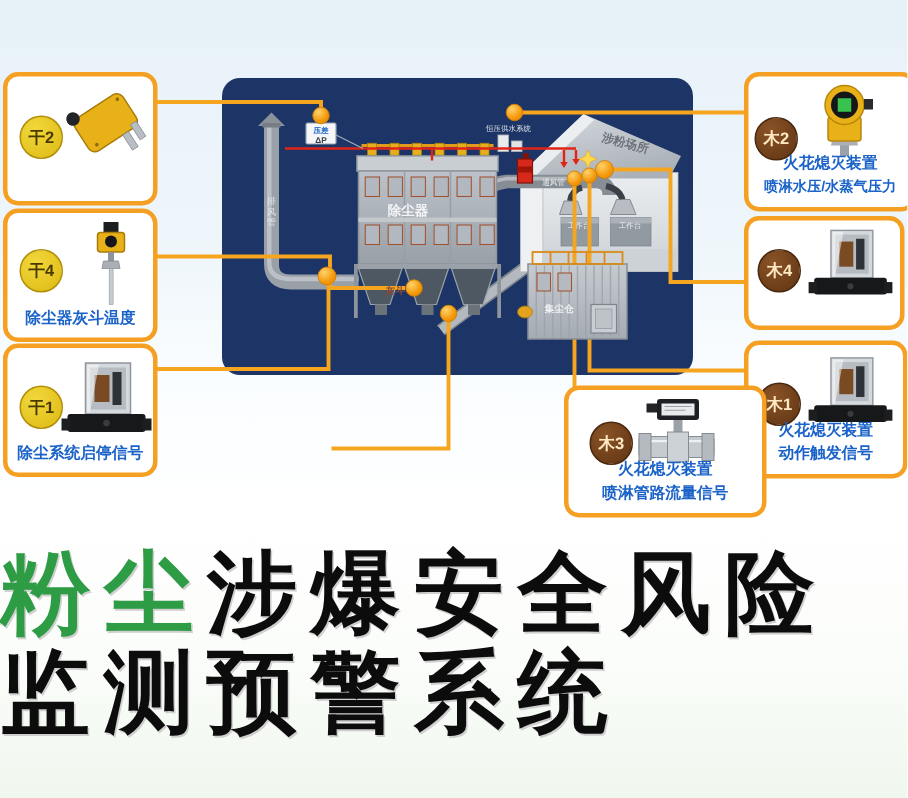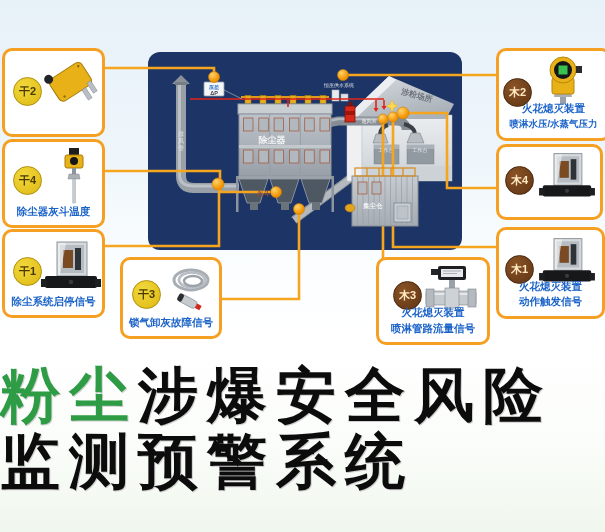--- a/index.html
+++ b/index.html
@@ -226,34 +226,20 @@
     <rect x="36" y="12" width="6" height="22" fill="#2e3338"></rect>
     <polygon points="19,7 27,7 21,39 19,39" fill="#ffffff" opacity="0.5"></polygon>
     <rect x="6" y="40" width="52" height="12" rx="2" fill="#17181a"></rect>
     <rect x="2" y="43" width="6" height="8" fill="#1d1e20"></rect>
     <rect x="56" y="43" width="6" height="8" fill="#1d1e20"></rect>
     <circle cx="32" cy="46" r="2.2" fill="#3a3b3d"></circle>
   </svg>
   <div class="clabel" style="bottom:6px;font-size:10.5px">除尘系统启停信号</div>
 </div>
 
-<div class="callout" style="left:120px;top:257px;width:102px;height:82px">
-  <div class="badge yellow" style="left:9px;top:20px">干3</div>
-  <svg class="devimg" style="left:36px;top:4px" width="64" height="54" viewBox="0 0 64 54">
-    <ellipse cx="32" cy="16" rx="17" ry="10" fill="none" stroke="#a7adb3" stroke-width="3"></ellipse>
-    <ellipse cx="33" cy="16" rx="13" ry="7.5" fill="none" stroke="#b7bdc3" stroke-width="2.6"></ellipse>
-    <ellipse cx="34" cy="17" rx="9" ry="5" fill="none" stroke="#9aa1a8" stroke-width="2.4"></ellipse>
-    <g transform="rotate(28 30 38)">
-      <rect x="18" y="34" width="20" height="8" rx="3" fill="#c6cbd0" stroke="#7d848b" stroke-width="0.6"></rect>
-      <rect x="18" y="34" width="5" height="8" rx="2" fill="#2a2c2e"></rect>
-      <rect x="38" y="35.5" width="5" height="5" fill="#d5281c"></rect>
-    </g>
-  </svg>
-  <div class="clabel" style="bottom:6px;font-size:10.5px">锁气卸灰故障信号</div>
-</div>
 
 <div class="callout" style="left:496px;top:48px;width:115px;height:93px">
   <div class="badge brown" style="left:4px;top:27px">木2</div>
   <svg class="devimg" style="left:32px;top:3px" width="66" height="56" viewBox="0 0 66 56">
     <rect x="29" y="42" width="6" height="8" fill="#9aa1a8"></rect>
     <polygon points="24,38 40,38 41,43 23,43" fill="#aab0b6"></polygon>
     <rect x="21" y="24" width="22" height="16" rx="2" fill="#e8b117" stroke="#b8860b"></rect>
     <circle cx="32" cy="16" r="13" fill="#e8b117" stroke="#b8860b"></circle>
     <circle cx="32" cy="16" r="9" fill="#15161a"></circle>
     <rect x="27.5" y="11.5" width="9" height="9" fill="#39c24e"></rect>
@@ -288,21 +274,21 @@
     <polygon points="19,7 27,7 21,39 19,39" fill="#ffffff" opacity="0.5"></polygon>
     <rect x="6" y="40" width="52" height="12" rx="2" fill="#17181a"></rect>
     <rect x="2" y="43" width="6" height="8" fill="#1d1e20"></rect>
     <rect x="56" y="43" width="6" height="8" fill="#1d1e20"></rect>
     <circle cx="32" cy="46" r="2.2" fill="#3a3b3d"></circle>
   </svg>
   <div class="clabel" style="bottom:22px;font-size:10.5px">火花熄灭装置</div>
   <div class="clabel" style="bottom:7px;font-size:10.5px">动作触发信号</div>
 </div>
 
-<div class="callout" style="left:376px;top:257px;width:114px;height:88px">
+<div class="callout" style="left:376px;top:257px;width:135px;height:88px">
   <div class="badge brown" style="left:14px;top:21px">木3</div>
   <svg class="devimg" style="left:34px;top:3px" width="74" height="50" viewBox="0 0 74 50">
     <rect x="25" y="3" width="28" height="14" rx="2" fill="#1d1f22"></rect>
     <rect x="28" y="6" width="22" height="8" fill="#e8eaec"></rect>
     <line x1="30" y1="8" x2="48" y2="8" stroke="#9aa1a8" stroke-width="0.8"></line>
     <line x1="30" y1="10.5" x2="44" y2="10.5" stroke="#9aa1a8" stroke-width="0.8"></line>
     <rect x="18" y="6" width="7" height="6" fill="#222428"></rect>
     <rect x="36" y="17" width="6" height="9" fill="#9aa1a8"></rect>
     <rect x="13" y="28" width="50" height="14" rx="2" fill="#c6cbd0" stroke="#7d848b" stroke-width="0.6"></rect>
     <line x1="15" y1="31" x2="61" y2="31" stroke="#eef1f3" stroke-width="1.5"></line>

